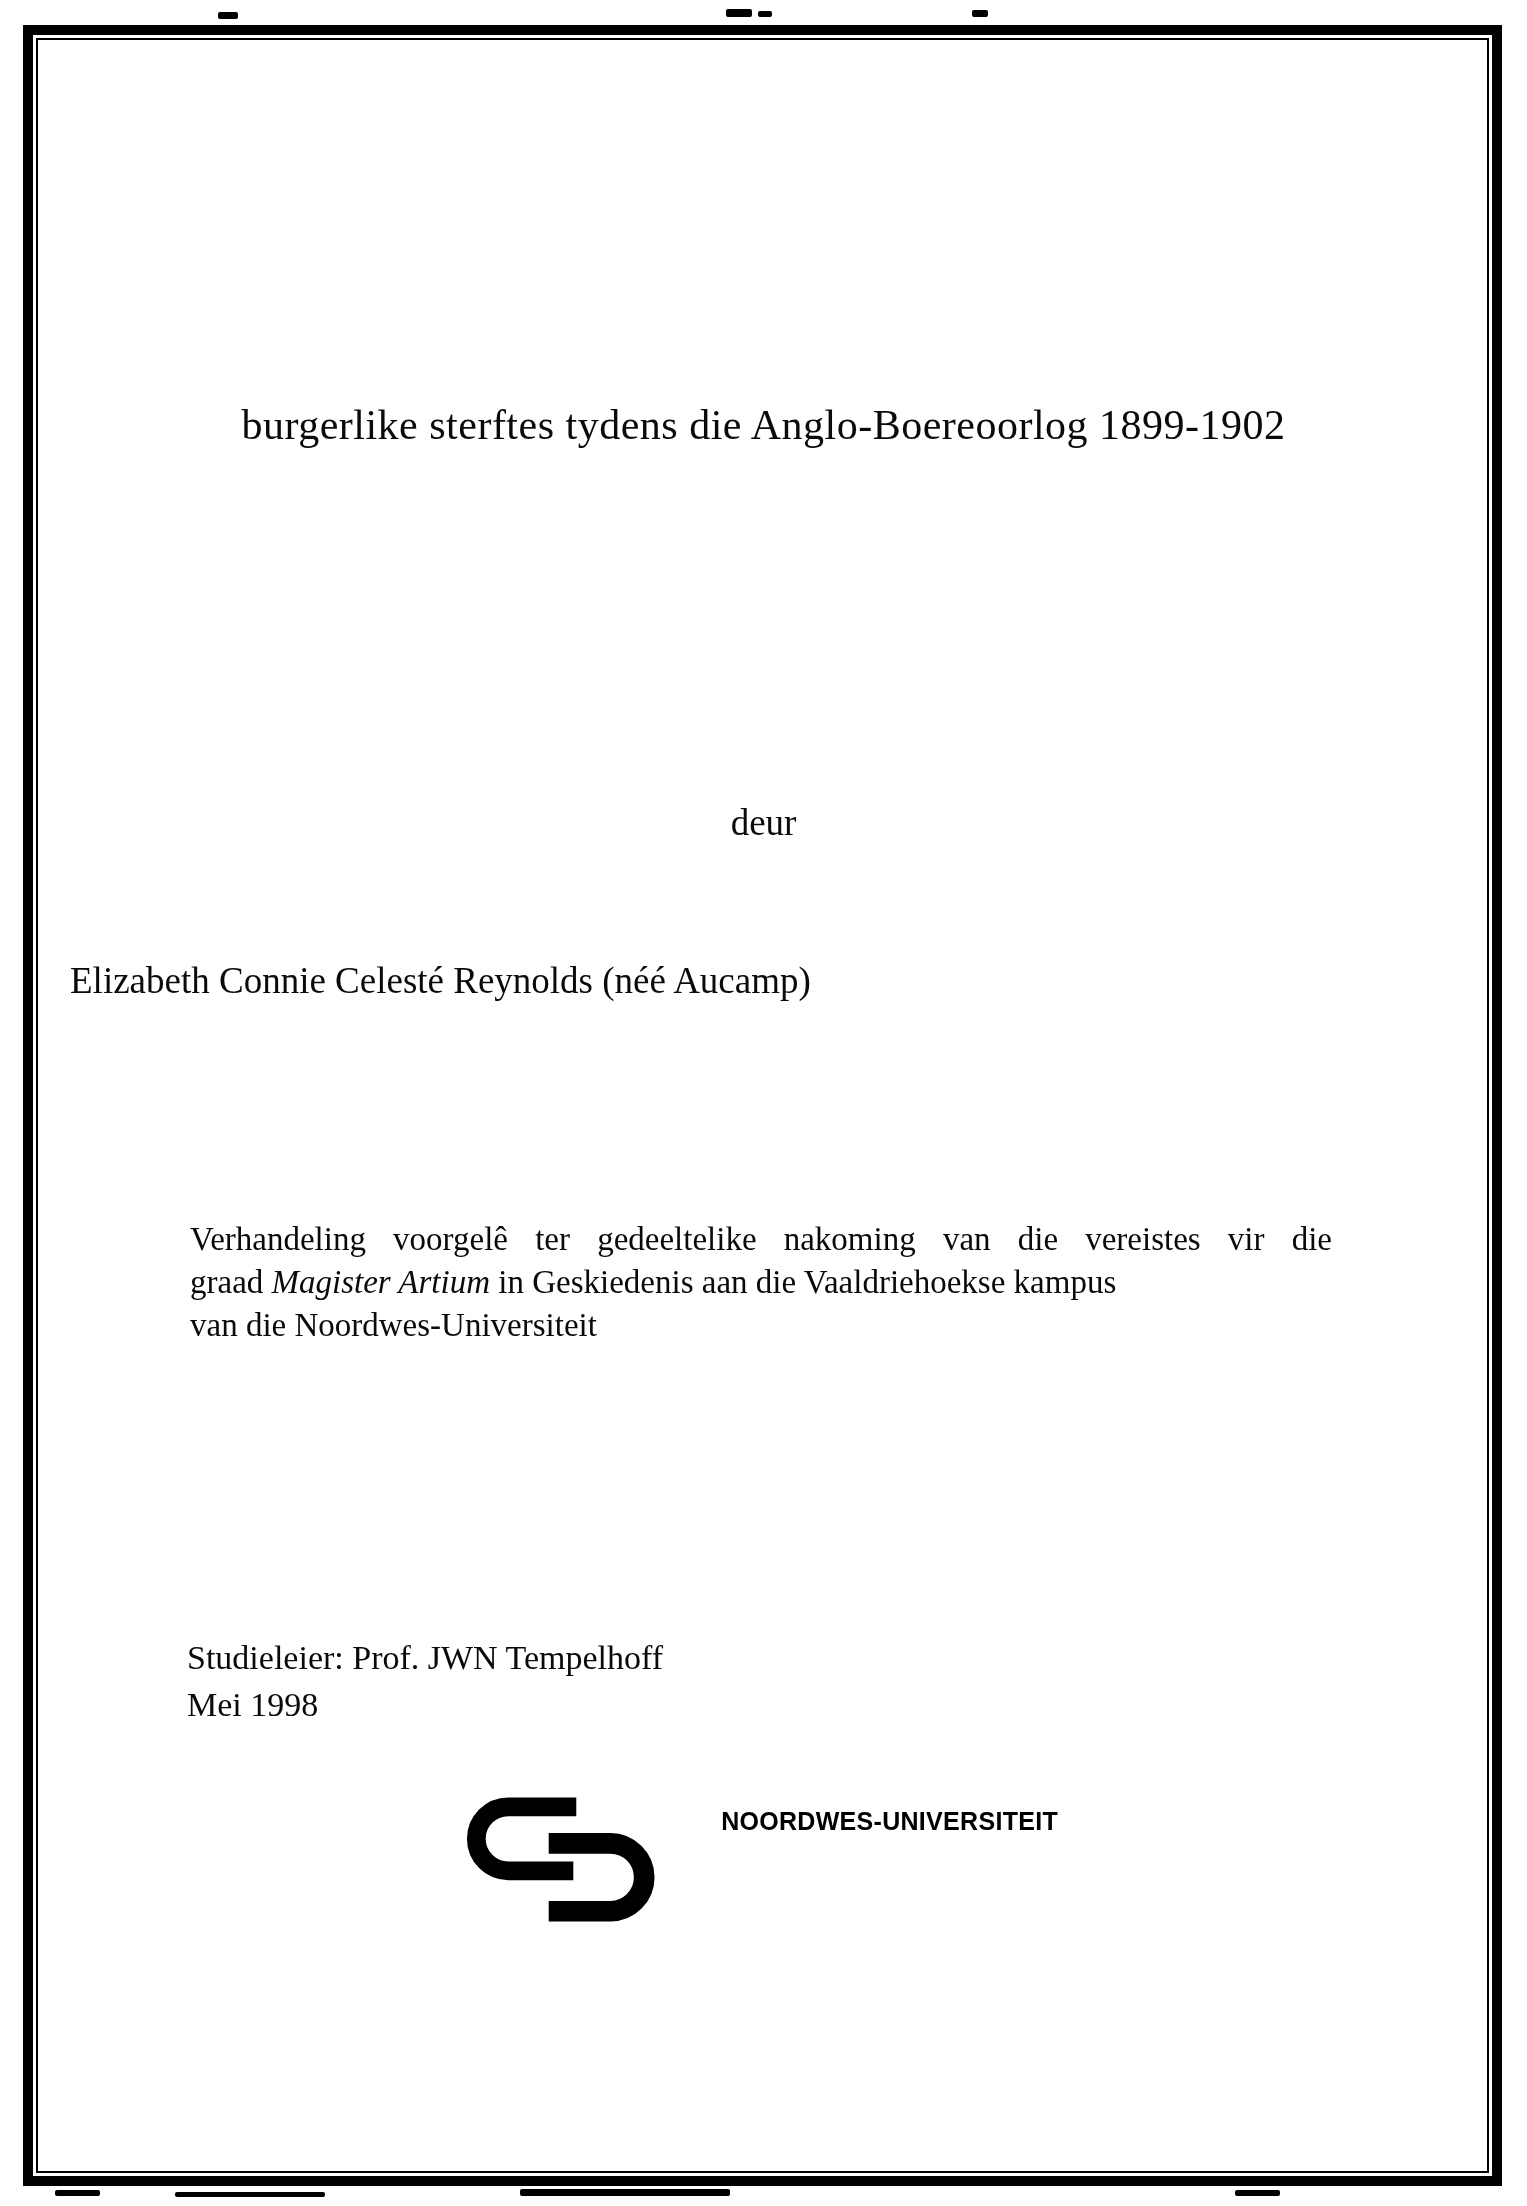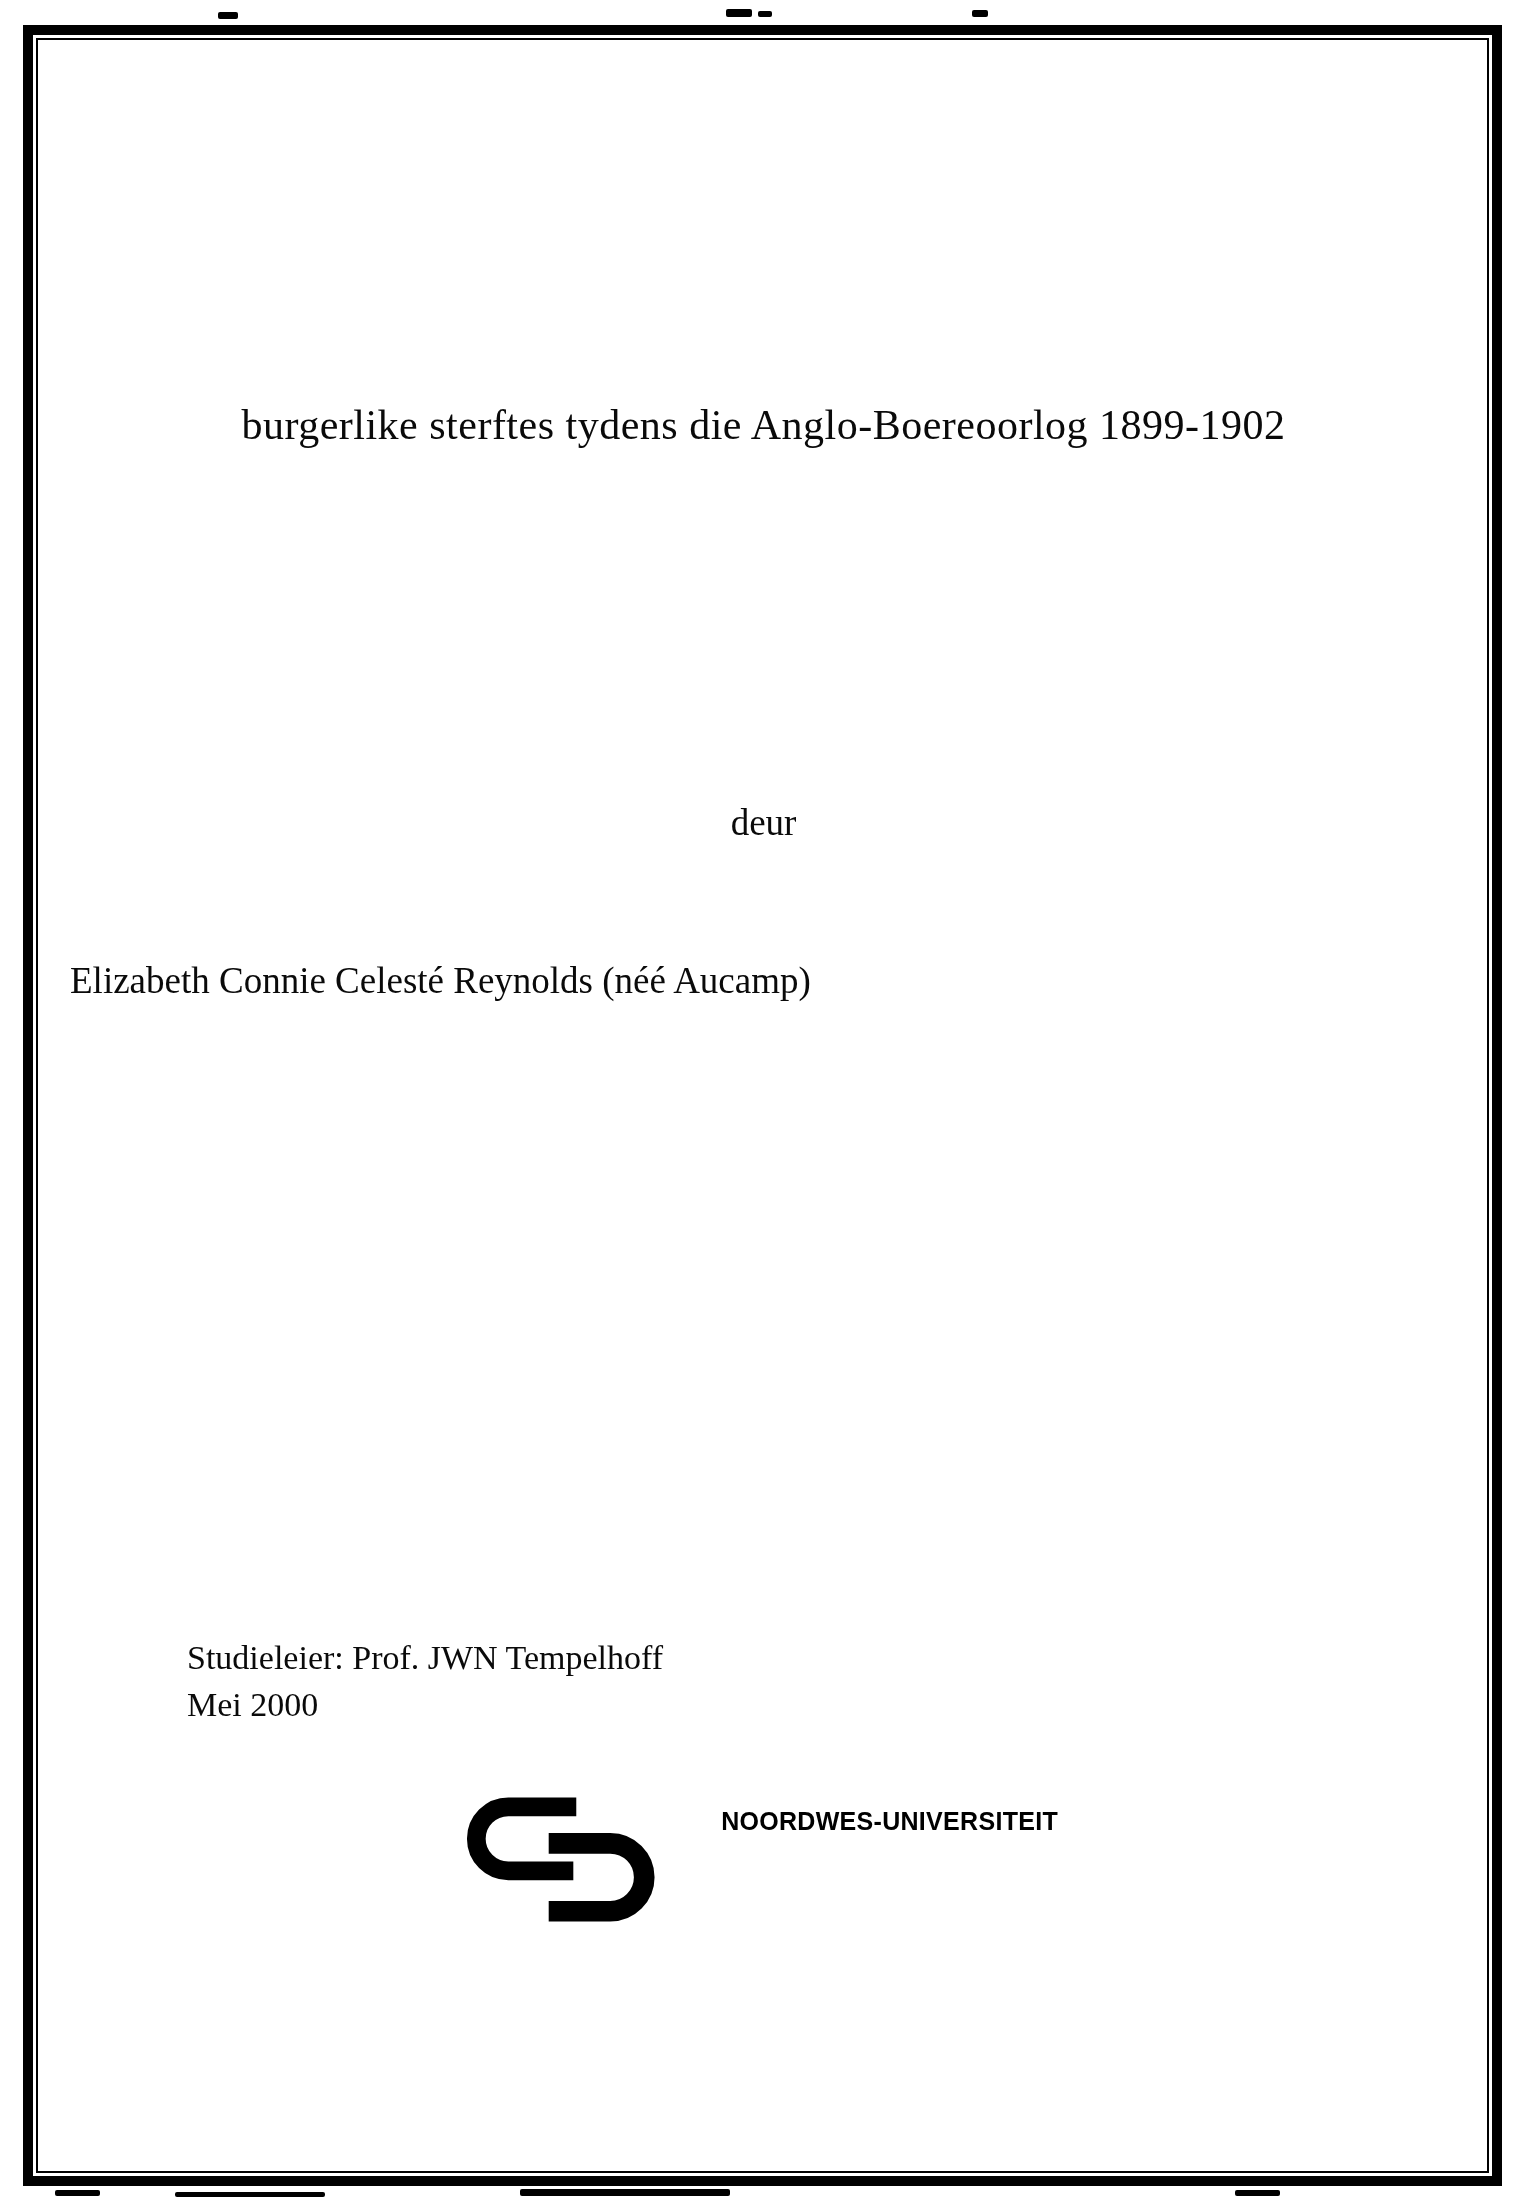--- a/index.html
+++ b/index.html
@@ -86,24 +86,29 @@
   </div>
 
   <div class="title">
     <div>burgerlike sterftes tydens die Anglo-Boereoorlog 1899-1902</div>
   </div>
 
   <div class="byline">deur</div>
 
   <div class="author">Elizabeth Connie Celesté Reynolds (néé Aucamp)</div>
 
+  <div class="statement">
+    <div class="just">Verhandeling voorgelê ter gedeeltelike nakoming van die vereistes vir die</div>
+    <div><span>graad </span><span class="it">Magister Artium</span><span> in Geskiedenis aan die Vaaldriehoekse kampus</span></div>
+    <div>van die Noordwes-Universiteit</div>
+  </div>
 
   <div class="supervisor-block">
     <div>Studieleier: Prof. JWN Tempelhoff</div>
-    <div>Mei 2000</div>
+    <div>Mei 1998</div>
   </div>
 
   <div class="logo">
     <svg class="logo-mark" width="197" height="130" viewBox="0 0 200 132" xmlns="http://www.w3.org/2000/svg">
       <path d="M115 10 H46 A32.5 32.5 0 0 0 46 75 H112" fill="none" stroke="#000" stroke-width="19"></path>
       <path d="M87 47 H149.5 A34.5 34.5 0 0 1 149.5 116 H87" fill="none" stroke="#000" stroke-width="21"></path>
     </svg>
     <div class="logo-text">
       <div>NOORDWES-UNIVERSITEIT</div>
     </div>

